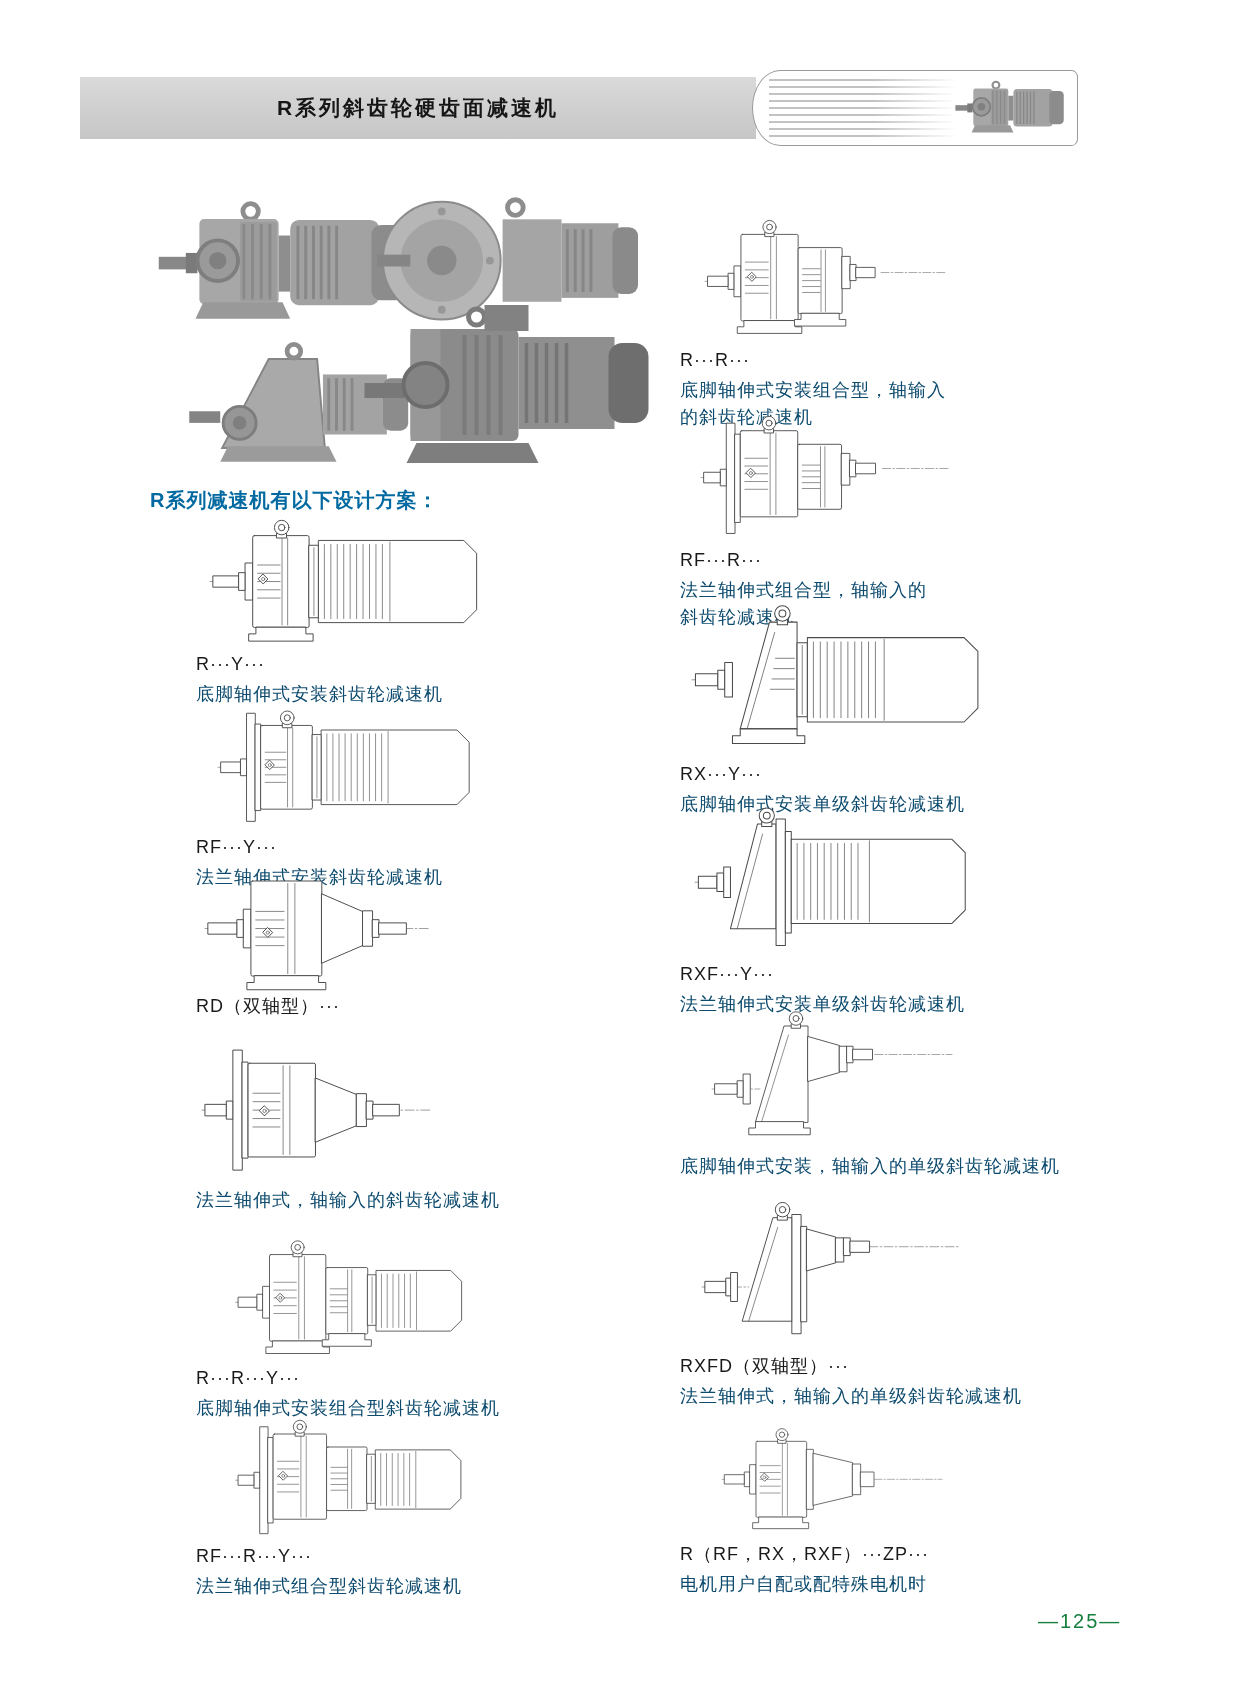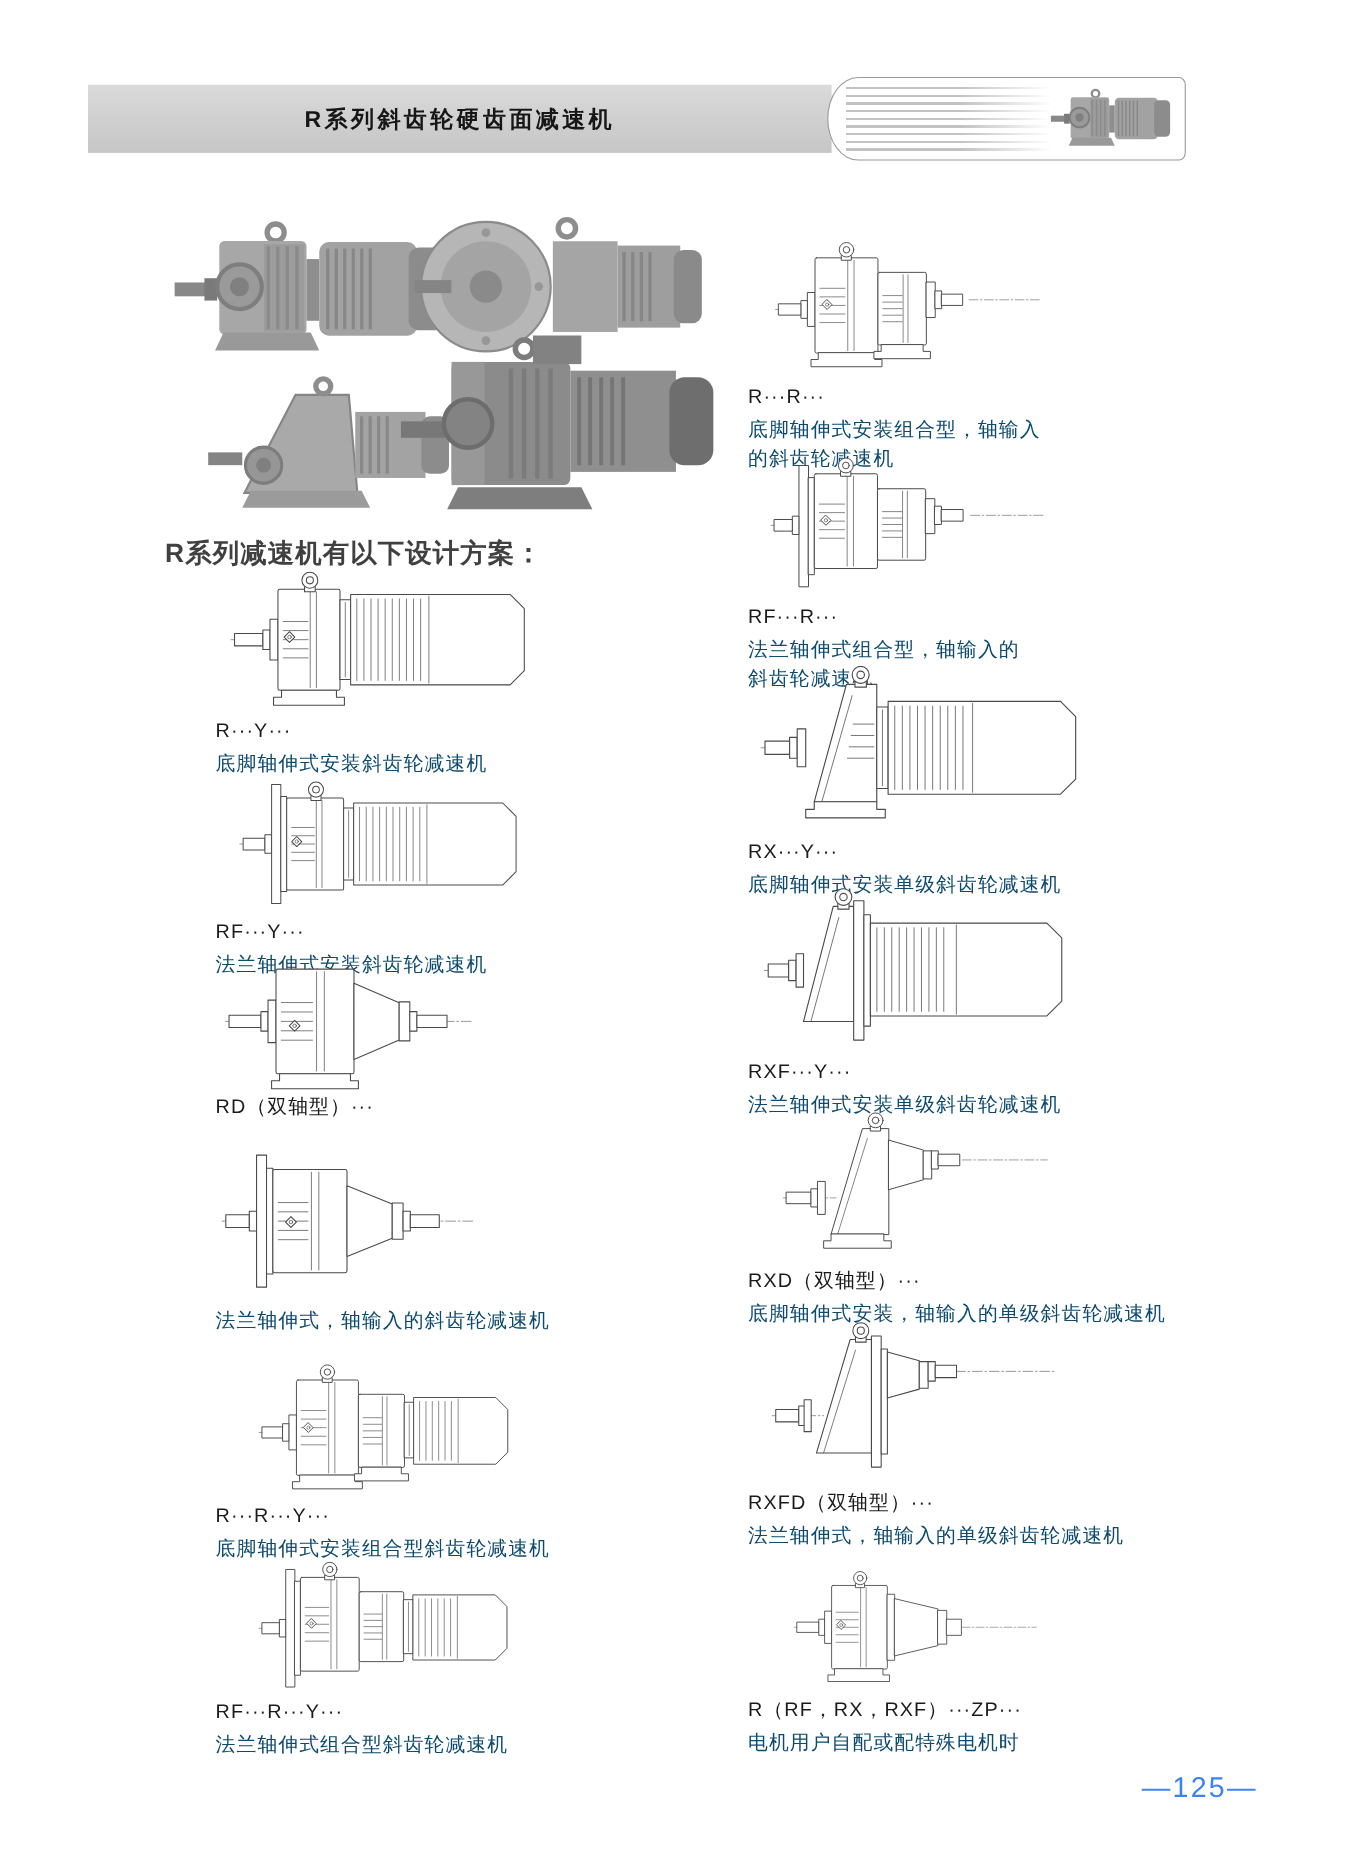--- a/index.html
+++ b/index.html
@@ -14,31 +14,31 @@
   .hdr-title{font-size:21px;font-weight:bold;letter-spacing:3px;color:#161616}
   .swoosh{left:752px;top:70px;width:326px;height:76px;background:#fff;
           border:1px solid #9a9a9a;overflow:hidden;
           border-radius:46px 10px 10px 46px / 62px 12px 12px 62px}
   .stripes{position:absolute;left:16px;top:8px;width:188px;height:60px;
            background:repeating-linear-gradient(180deg,#c2c2c2 0 2px,transparent 2px 7px);
            -webkit-mask-image:linear-gradient(90deg,#000 55%,transparent);
            mask-image:linear-gradient(90deg,#000 55%,transparent)}
   .swoosh-photo{position:absolute;right:8px;top:6px}
   
-  .section-heading{left:150px;top:487px;font-size:24px;font-weight:600;letter-spacing:1px;color:#404040}
+  .section-heading{left:150px;top:487px;font-size:20px;font-weight:600;letter-spacing:1px;color:#0369a1}
   
   .cap{line-height:28px}
   .cap .model{font-size:18px;letter-spacing:1px;color:#1a1a1a}
   .cap .desc{font-size:18px;letter-spacing:1px;color:#0c4a6e;white-space:pre-line;line-height:27px;margin-top:3px}
   
   .fig svg{width:100%;height:100%;display:block}
   .fig svg *{stroke:#4a4a4a;stroke-width:1.2px;fill:#fff;stroke-linejoin:round;stroke-linecap:round}
   .fig svg .thin{fill:none;stroke-width:.8px}
   .fig svg .cl{fill:none;stroke:#7d7d7d;stroke-width:.9px;stroke-dasharray:11 3 2 3}
-  .pagenum{left:1038px;top:1610px;font-size:26px;letter-spacing:2px;color:#3b82f6}
+  .pagenum{left:1038px;top:1610px;font-size:20px;letter-spacing:2px;color:#15803d}
 </style>
 </head>
 <body>
 
 <svg width="0" height="0" style="position:absolute">
   <symbol id="gm1" viewBox="0 0 260 150">
     <rect x="2" y="66" width="36" height="13" fill="#888"></rect>
     <rect x="30" y="62" width="12" height="21" fill="#7a7a7a"></rect>
     <circle cx="97" cy="19" r="8" fill="none" stroke="#8d8d8d" stroke-width="5"></circle>
     <rect x="44" y="27" width="82" height="88" rx="5" fill="#a7a7a7"></rect>
@@ -510,21 +510,20 @@
       <circle cx="112" cy="14" r="9"></circle>
       <circle cx="112" cy="14" r="4"></circle>
       <path d="M58 152v8h-9v9h82v-9h-9v-8z"></path>
       <path d="M128 38L170 50V86L128 98Z"></path>
       <rect x="170" y="51" width="10" height="34"></rect>
       <rect x="180" y="51" width="8" height="22"></rect>
       <rect x="188" y="55" width="26" height="14"></rect>
     </svg>
   </div>
 <div class="abs cap" style="left:680px;top:1150px">
-  <div class="model">RXD（双轴型）···</div>
   <div class="desc">底脚轴伸式安装，轴输入的单级斜齿轮减速机</div>
 </div>
 
 <div class="abs fig" style="left:672px;top:1200px;width:350px;height:145px">
     <svg viewBox="0 0 360 180">
       <path class="cl" d="M0 108H58"></path>
       <path class="cl" d="M150 58H320"></path>
       <rect x="4" y="101" width="26" height="14"></rect>
       <rect x="30" y="97" width="8" height="22"></rect>
       <rect x="36" y="90" width="8" height="36"></rect>

